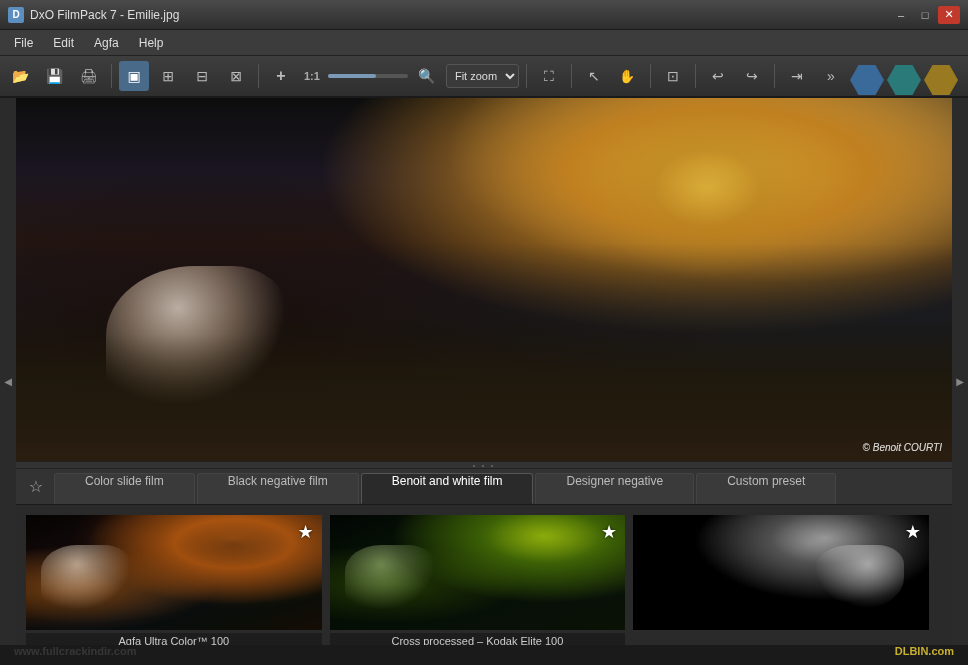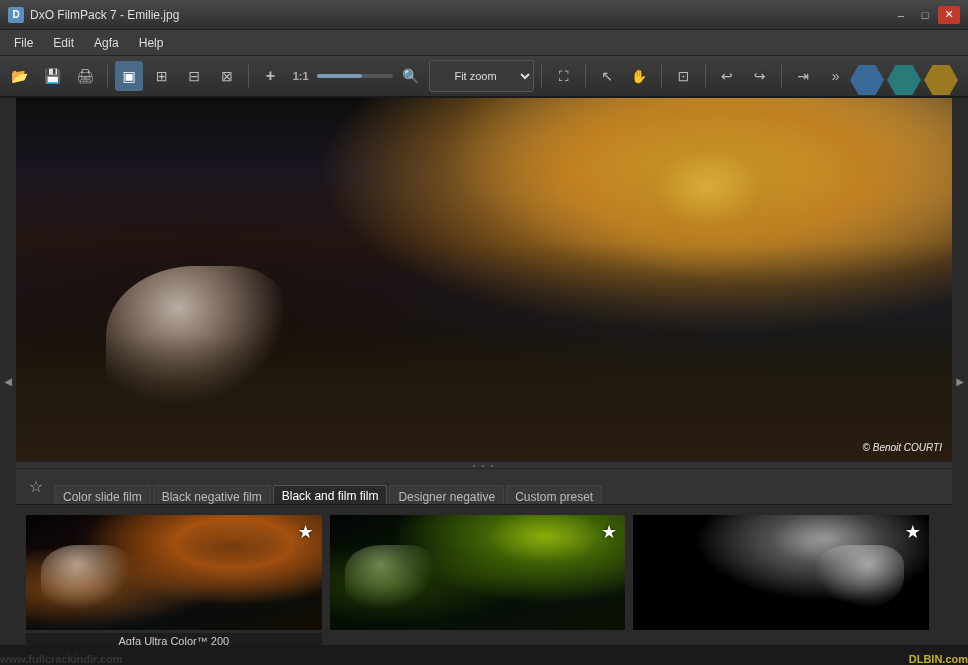--- a/index.html
+++ b/index.html
@@ -99,23 +99,23 @@
       width: 1px;
       height: 24px;
       background: #555;
       margin: 0 3px;
     }
     .tb-zoom-select {
       background: #3a3a3a;
       border: 1px solid #555;
       color: #ddd;
       font-size: 11px;
-      padding: 2px 20px;
+      padding: 2px 4px;
       border-radius: 3px;
-      height: 32px;
+      height: 24px;
       cursor: pointer;
     }
     .tb-zoom-label {
       color: #aaa;
       font-size: 11px;
       font-weight: bold;
       padding: 0 4px;
     }
     .tb-slider {
       width: 80px;
@@ -234,28 +234,28 @@
     .star-btn {
       width: 32px;
       display: flex;
       align-items: center;
       justify-content: center;
       color: #aaa;
       font-size: 16px;
       cursor: pointer;
     }
     .preset-tab {
-      padding: 0 8px;
-      display: flex;
-      align-items: flex-end;
+      padding: 0 30px;
+      display: flex;
+      align-items: flex-start;
       font-size: 12px;
       color: #bbb;
       cursor: pointer;
       border-radius: 3px 3px 0 0;
-      margin-top: 16px;
+      margin-top: 4px;
       background: #3a3a3a;
       border: 1px solid #444;
       border-bottom: none;
     }
     .preset-tab.active {
       background: #2a2a2a;
       color: #fff;
       border-color: #555;
       border-bottom: 1px solid #2a2a2a;
     }
@@ -514,48 +514,49 @@
         <div class="star-btn">
           <span>☆</span>
         </div>
         <div class="preset-tab">
           <span>Color slide film</span>
         </div>
         <div class="preset-tab">
           <span>Black negative film</span>
         </div>
         <div class="preset-tab active">
-          <span>Black and film film</span>
+          <span>Benoit and white film</span>
         </div>
         <div class="preset-tab">
           <span>Designer negative</span>
         </div>
         <div class="preset-tab">
           <span>Custom preset</span>
         </div>
       </div>
 
       <div id="preset-thumbnails">
 
         <div class="preset-thumb" style="flex:0 0 calc(33% - 4px);">
           <div class="preset-thumb-img thumb1" style="width:100%;height:115px;background:linear-gradient(160deg,#050303 0%,#100808 20%,#0d0805 40%,#080c10 60%,#0a0d08 80%,#150d05 100%);">
             <div style="position:absolute;inset:0;background:radial-gradient(ellipse at 70% 20%,rgba(200,100,20,0.6) 0%,rgba(150,70,10,0.3) 25%,transparent 55%),radial-gradient(ellipse at 15% 65%,rgba(150,80,20,0.5) 0%,transparent 40%);"></div>
 
             <div style="position:absolute;bottom:20px;left:15px;width:90px;height:65px;background:radial-gradient(ellipse at 40% 30%,rgba(230,210,190,0.7) 0%,transparent 70%);border-radius:40% 30% 50% 20%;"></div>
           </div>
           <div class="preset-star">★</div>
-          <div class="preset-label">Agfa Ultra Color™ 200</div>
+          <div class="preset-label">Agfa Ultra Color™ 100</div>
         </div>
 
         <div class="preset-thumb" style="flex:0 0 calc(33% - 4px);">
           <div class="preset-thumb-img thumb2" style="width:100%;height:115px;background:linear-gradient(160deg,#020503 0%,#050f05 20%,#040d04 40%,#060f05 60%,#081008 80%,#0a1205 100%);">
             <div style="position:absolute;inset:0;background:radial-gradient(ellipse at 72% 18%,rgba(160,200,10,0.7) 0%,rgba(100,160,5,0.4) 20%,transparent 50%),radial-gradient(ellipse at 20% 60%,rgba(80,120,5,0.4) 0%,transparent 40%);"></div>
             <div style="position:absolute;bottom:20px;left:15px;width:90px;height:65px;background:radial-gradient(ellipse at 40% 30%,rgba(200,230,150,0.5) 0%,transparent 70%);border-radius:40% 30% 50% 20%;"></div>
           </div>
           <div class="preset-star">★</div>
+          <div class="preset-label">Cross processed – Kodak Elite 100</div>
         </div>
 
         <div class="preset-thumb" style="flex:0 0 calc(33% - 4px);">
           <div class="preset-thumb-img thumb3" style="width:100%;height:115px;background:linear-gradient(160deg,#020202 0%,#0d0d0d 20%,#080808 40%,#0a0a0a 60%,#111111 80%,#0d0d0d 100%);">
             <div style="position:absolute;inset:0;background:radial-gradient(ellipse at 65% 20%,rgba(220,220,220,0.5) 0%,rgba(150,150,150,0.3) 20%,transparent 50%);"></div>
             <div style="position:absolute;bottom:20px;right:25px;width:90px;height:65px;background:radial-gradient(ellipse at 60% 30%,rgba(220,220,220,0.6) 0%,transparent 70%);border-radius:40% 30% 50% 20%;"></div>
           </div>
           <div class="preset-star">★</div>
         </div>
 
@@ -563,16 +564,16 @@
     </div>
 
   </div>
 
   <div id="right-toggle">
     <span>▶</span>
   </div>
 
 </div>
 
-<div style="position:fixed;bottom:0;left:0;right:0;height:20px;background:#1a1a1a;display:flex;align-items:flex-end;justify-content:space-between;padding:0 0;z-index:10;">
+<div style="position:fixed;bottom:0;left:0;right:0;height:20px;background:#1a1a1a;display:flex;align-items:flex-start;justify-content:space-between;padding:0 14px;z-index:10;">
   <span style="color:rgba(255,255,255,0.12);font-size:11px;font-weight:bold;">www.fullcrackindir.com</span>
   <span style="color:#c8b030;font-size:11px;font-weight:bold;">DLBIN.com</span>
 </div>
 
 </body></html>

